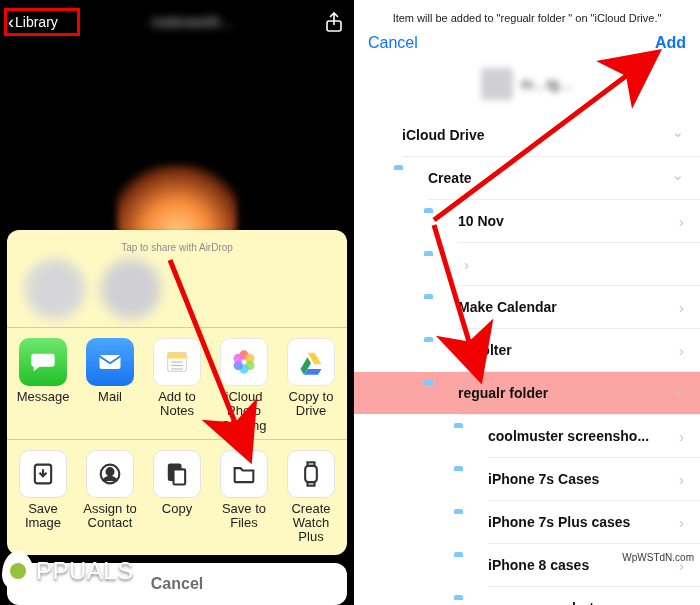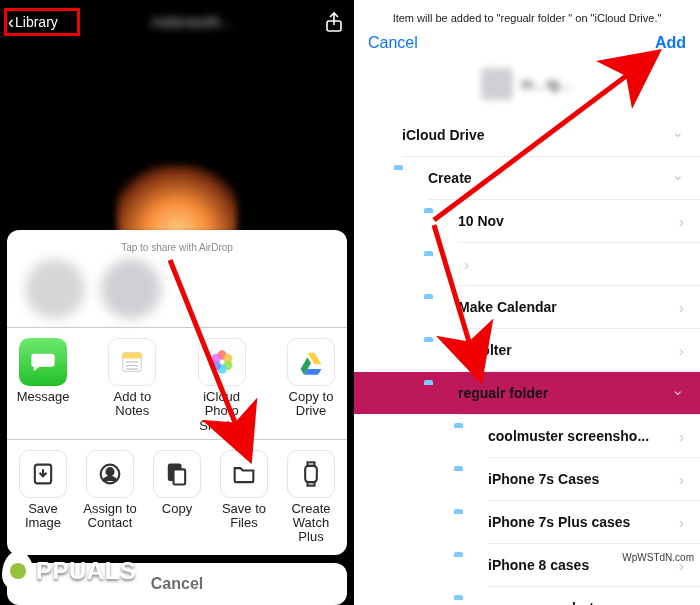--- a/index.html
+++ b/index.html
@@ -14,21 +14,21 @@
 .lp-back-chevron { font-size: 18px; margin-right: 1px; }
 .lp-title { color: #fff; font-size: 14px; filter: blur(4px); -webkit-filter: blur(4px); opacity: .8; }
 .lp-share-btn { width: 24px; height: 24px; display: flex; align-items: center; justify-content: center; }
 .red-box { position: absolute; border: 3px solid #F00000; pointer-events: none; z-index: 5; }
 .red-box.library { top: 8px; left: 4px; width: 76px; height: 28px; }
 
 .lp-photo-bg { position: absolute; top: 44px; left: 0; right: 0; height: 190px; background: #000; }
 .lp-photo-bg .fire { position: absolute; left: 50%; top: 120px; transform: translateX(-50%); width: 120px; height: 70px; background: radial-gradient(circle at 50% 100%, #ffcf88 0%, #f98e3a 34%, #7a2d0f 68%, #000 80%); filter: blur(3px); border-radius: 30px 30px 6px 6px; }
 
 .share-sheet { position: absolute; left: 7px; right: 7px; top: 230px; bottom: 8px; }
-.ss-card { background: #ffffff; border-radius: 12px; padding: 8px 0 4px; }
+.ss-card { background: #fef9c3; border-radius: 12px; padding: 8px 0 4px; }
 .ss-airdrop-label { text-align: center; color: #8b8b90; font-size: 10px; padding: 4px 0 6px; }
 .ss-airdrop-row { display: flex; gap: 16px; padding: 0 18px 8px; }
 .ss-avatar { width: 60px; height: 60px; background: #d6d6d9; border-radius: 50%; filter: blur(6px); }
 .ss-avatar.two { background: #d0d0d4; }
 .ss-divider { height: 1px; background: #c9c9ce; margin: 0 0; }
 .ss-row { display: flex; justify-content: space-between; padding: 10px 6px 6px; }
 .ss-item { width: 60px; display: flex; flex-direction: column; align-items: center; gap: 4px; }
 .ss-icon { width: 48px; height: 48px; border-radius: 10px; display: flex; align-items: center; justify-content: center; }
 .ss-icon.msg { background: linear-gradient(#6ee86c,#22c02a); }
 .ss-icon.mail { background: linear-gradient(#4aa6ff,#1774f0); }
@@ -37,21 +37,21 @@
 .ss-icon.drive { background: #fff; border: 1px solid #e7e7e7; }
 .ss-label { font-size: 13px; color: #222; text-align: center; line-height: 1.1; min-height: 20px; }
 
 .ss-row2 .ss-icon { background: #fff; border: 1px solid #e3e3e3; border-radius: 10px; }
 
 .ss-cancel { margin-top: 8px; background: #fff; border-radius: 12px; text-align: center; padding: 12px 0; color: #6e6e72; font-size: 16px; font-weight: 600; }
 
 
 .ss-icon svg { width: 28px; height: 28px; }
 
-.watermark { position: absolute; left: 2px; bottom: 14px; z-index: 20; font-weight: 700; font-size: 24px; color: #fff; display: flex; align-items: center; }
+.watermark { position: absolute; left: 2px; bottom: 14px; z-index: 20; font-weight: 400; font-size: 24px; color: #fff; display: flex; align-items: center; }
 .watermark .egg { width: 32px; height: 40px; background: #fff; border-radius: 50% 50% 48% 48% / 60% 60% 40% 40%; display: flex; align-items: center; justify-content: center; margin-right: 2px; position: relative; }
 .watermark .egg::before { content: ""; position: absolute; width: 16px; height: 16px; background: #96c23b; border-radius: 50%; }
 .watermark .text { text-shadow: 0 2px 3px rgba(0,0,0,.5); letter-spacing: 0.5px; }
 
 .attrib { position: absolute; right: 6px; bottom: 42px; font-size: 10px; color: #3a3a3a; z-index: 20; }
 
 
 .arrow { position: absolute; z-index: 10; pointer-events: none; }
 
 
@@ -63,21 +63,21 @@
 .rp-file-chip { display: flex; align-items: center; justify-content: center; gap: 8px; padding: 6px 0 14px; }
 .rp-thumb { width: 32px; height: 32px; background: #d0d0d4; border-radius: 4px; filter: blur(3px); }
 .rp-filename { font-size: 14px; color: #121212; filter: blur(3px); }
 
 .rp-tree { font-size: 14px; color: #111; }
 .rp-row { display: flex; align-items: center; height: 42px; padding: 0 10px 0 0; border-bottom: 0; position: relative; }
 .rp-row .indent { flex: 0 0 auto; }
 .rp-row .folder-icon { width: 22px; height: 18px; flex: 0 0 auto; margin-right: 12px; }
 .rp-row .name { flex: 1 1 auto; white-space: nowrap; overflow: hidden; text-overflow: ellipsis; font-weight: bold; }
 .rp-row .chev { color: #c6c6cb; font-size: 15px; flex: 0 0 auto; padding: 0 6px; }
-.rp-row.selected { background: #be185d; }
+.rp-row.selected { background: #fca5a5; }
 .rp-sep { height: 1px; background: #ececef; margin-left: var(--sepL,54px); }
 
 .folder-shape { width: 22px; height: 16px; background: #7dcaff; border-radius: 2px; position: relative; }
 .folder-shape::before { content: ""; position: absolute; top: -4px; left: 0; width: 9px; height: 5px; background: #7dcaff; border-radius: 2px 2px 0 0; }
 .icloud-icon { width: 22px; height: 16px; position: relative; }
 .icloud-icon::before { content: ""; position: absolute; inset: 0; background: radial-gradient(circle at 30% 60%, #72d0ff 40%, transparent 41%), radial-gradient(circle at 60% 45%, #72d0ff 48%, transparent 49%), radial-gradient(circle at 75% 70%, #72d0ff 40%, transparent 41%); }
 .icloud-icon::after { content: ""; position: absolute; left: 2px; right: 0; bottom: 0; height: 8px; background: #72d0ff; border-radius: 6px; }
 
 .chev.down::before { content: "⌄"; position: relative; top: -3px; }
 .chev.right::before { content: "›"; }
@@ -118,20 +118,29 @@
         <div class="ss-divider"></div>
 
         <div class="ss-row">
           <div class="ss-item">
             <div class="ss-icon msg">
               <svg viewBox="0 0 24 24" fill="#fff">
                   <path d="M4 5h16a2 2 0 0 1 2 2v7a2 2 0 0 1-2 2H9l-5 4v-4a2 2 0 0 1-2-2V7a2 2 0 0 1 2-2z"></path>
                 </svg>
             </div>
             <div class="ss-label">Message</div>
+          </div>
+          <div class="ss-item">
+            <div class="ss-icon mail">
+              <svg viewBox="0 0 24 24" fill="#fff">
+                  <rect x="3" y="6" width="18" height="12" rx="2"></rect>
+                  <path d="M3 7l9 6 9-6" fill="none" stroke="#2a7ff0" stroke-width="1.6"></path>
+                </svg>
+            </div>
+            <div class="ss-label">Mail</div>
           </div>
           <div class="ss-item">
             <div class="ss-icon notes">
               <svg viewBox="0 0 24 24">
                   <rect x="4" y="4" width="16" height="16" rx="2" fill="#fff" stroke="#d7d7d7"></rect>
                   <rect x="4" y="4" width="16" height="5" fill="#ffd866"></rect>
                   <line x1="7" y1="12" x2="17" y2="12" stroke="#bdbdbd"></line>
                   <line x1="7" y1="15" x2="17" y2="15" stroke="#bdbdbd"></line>
                   <line x1="7" y1="18" x2="17" y2="18" stroke="#bdbdbd"></line>
                 </svg>

